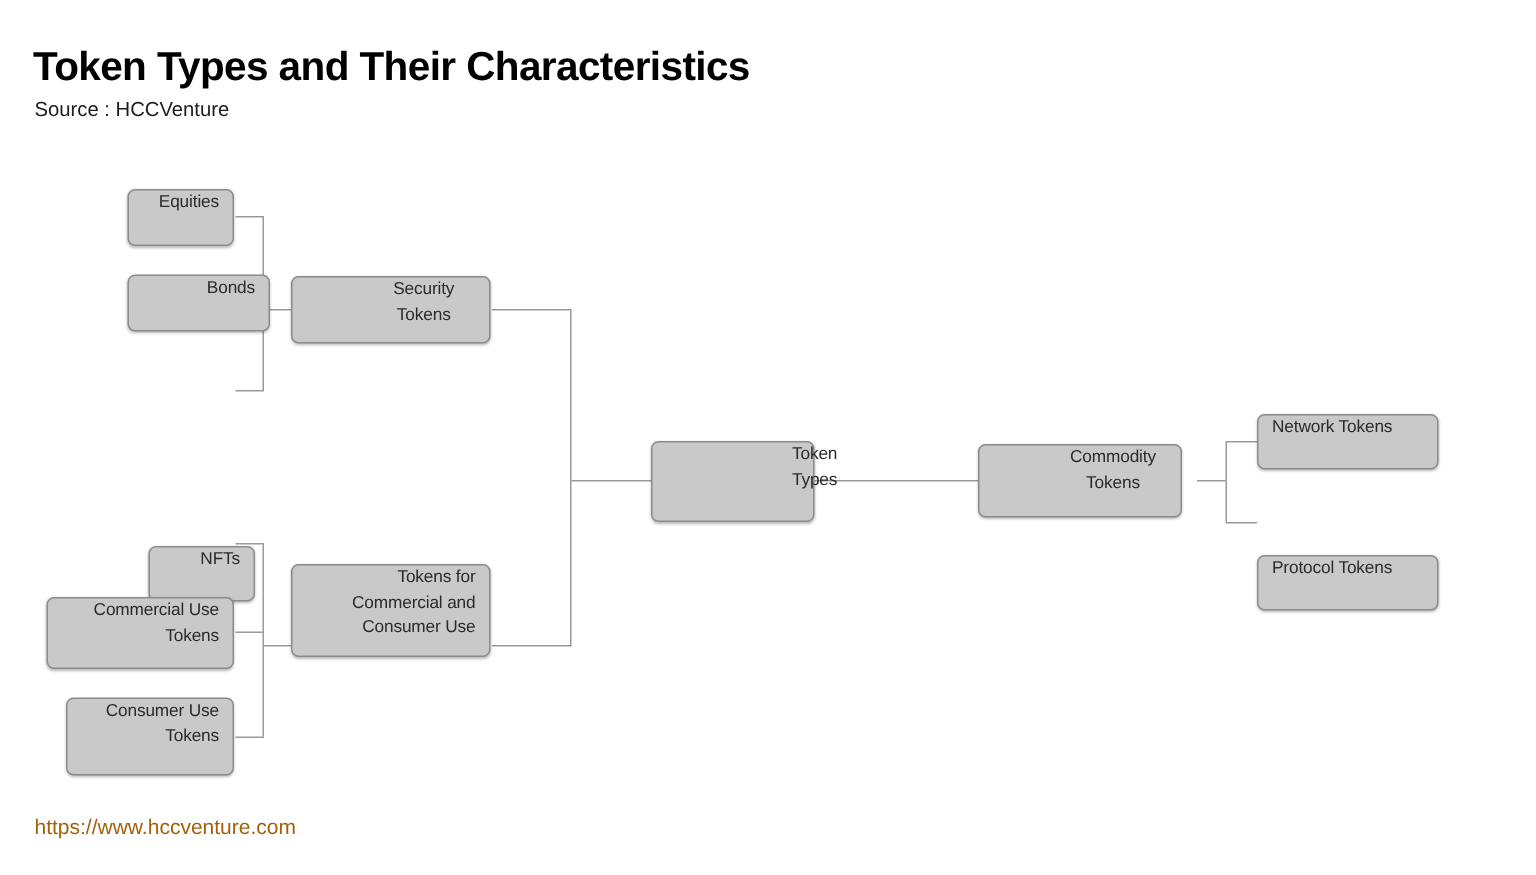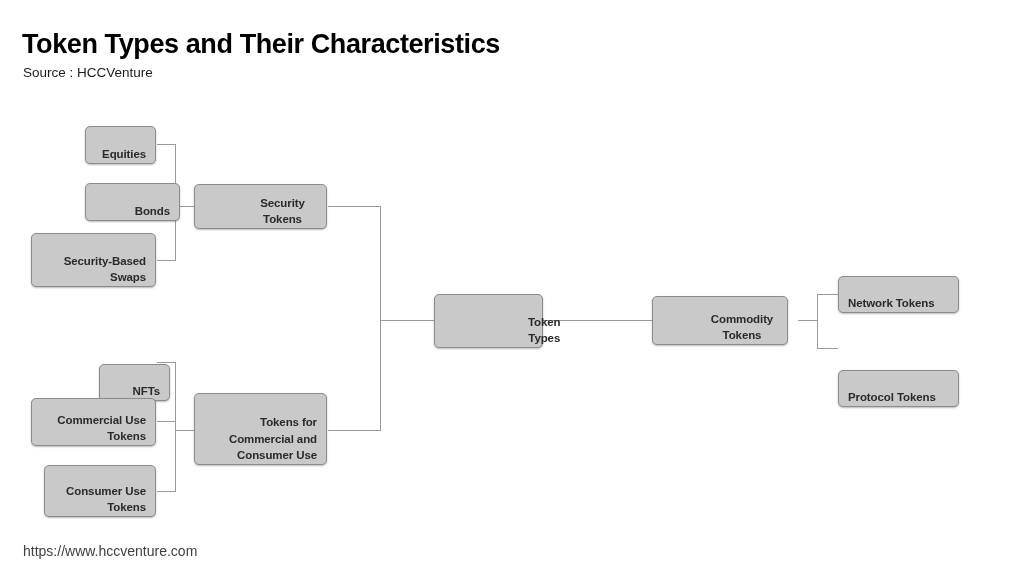--- a/index.html
+++ b/index.html
@@ -34,21 +34,21 @@
     font-size: 13.5px;
     font-weight: normal;
     color: #1c1c1c;
     white-space: nowrap;
   }
   #page-footer {
     position: absolute;
     left: 23px;
     top: 543px;
     font-size: 14px;
-    color: #404040;
+    color: #a16207;
     white-space: nowrap;
   }
 
   
   #diagram {
     position: absolute;
     left: 0;
     top: 0;
     width: 1024px;
     height: 583px;
@@ -56,23 +56,23 @@
 
   
   .node {
     position: absolute;
     box-sizing: border-box;
     background: #c9c9c9;
     border: 1px solid #8c8c8c;
     border-radius: 5px;
     box-shadow: 0 1px 2px rgba(0,0,0,0.28);
     display: flex;
-    align-items: flex-end;
+    align-items: flex-start;
     font-size: 11.5px;
-    font-weight: bold;
+    font-weight: normal;
     color: #2a2a2a;
     line-height: 1.45;
     letter-spacing: -0.1px;
     z-index: 2;
   }
   .node .label {
     display: block;
     width: 100%;
     padding: 0 9px;
     white-space: pre-line;
@@ -124,44 +124,40 @@
   <div class="line h" style="left:818px; top:348px; width:20px;"></div>
 
   <div class="node align-right" style="left:85px; top:126px; width:71px; height:38px;">
     <span class="label">Equities</span>
   </div>
 
   <div class="node align-right" style="left:85px; top:183px; width:95px; height:38px;">
     <span class="label">Bonds</span>
   </div>
 
-  <div class="node align-right" style="left:31px; top:233px; width:125px; height:54px;">
-    <span class="label">Security-Based
-Swaps</span>
-  </div>
 
   <div class="node align-right" style="left:99px; top:364px; width:71px; height:37px;">
     <span class="label">NFTs</span>
   </div>
 
   <div class="node align-right" style="left:31px; top:398px; width:125px; height:48px;">
     <span class="label">Commercial Use
 Tokens</span>
   </div>
 
   <div class="node align-right" style="left:44px; top:465px; width:112px; height:52px;">
     <span class="label">Consumer Use
 Tokens</span>
   </div>
 
   <div class="node align-center" style="left:194px; top:184px; width:133px; height:45px;">
     <span class="label">Security Tokens</span>
   </div>
 
-  <div class="node align-right" style="left:194px; top:393px; width:133px; height:72px;">
+  <div class="node align-right" style="left:194px; top:376px; width:133px; height:62px;">
     <span class="label">Tokens for
 Commercial and
 Consumer Use</span>
   </div>
 
   <div class="node align-center" style="left:434px; top:294px; width:109px; height:54px;padding-left:40px;">
     <span class="label">Token Types</span>
   </div>
 
   <div class="node align-center" style="left:652px; top:296px; width:136px; height:49px;">

